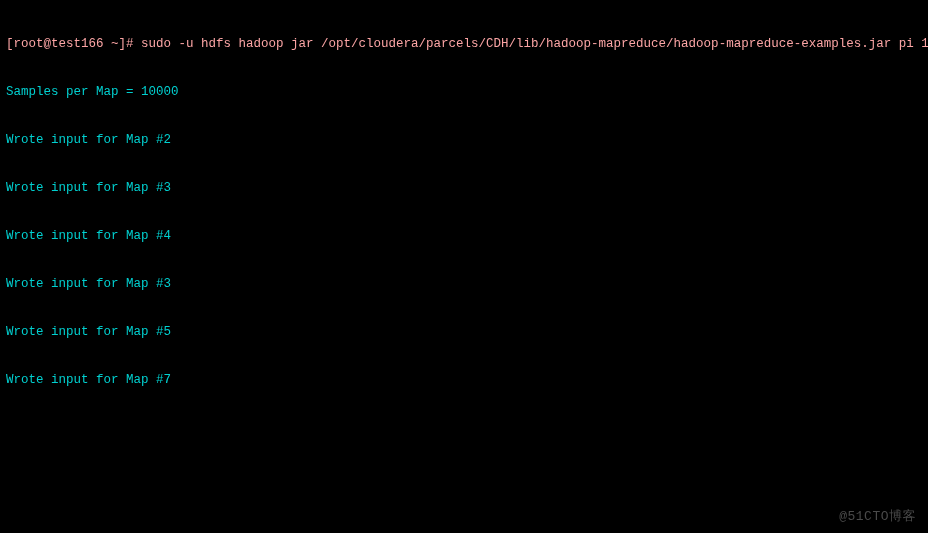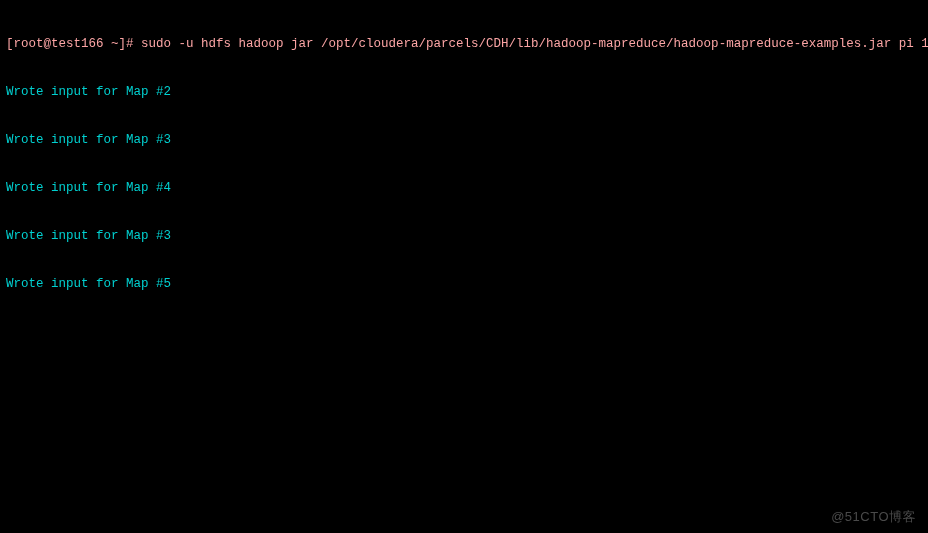--- a/index.html
+++ b/index.html
@@ -1,31 +1,33 @@
 <!DOCTYPE html>
 <html><head>
 <meta charset="utf-8">
 <style>
   html,body{margin:0;padding:0;background:#000;color:#00d000;font-family:Consolas,"Liberation Mono",Menlo,monospace;font-size:12.5px;line-height:16px;width:928px;height:533px;overflow:hidden}
   .term{padding:4px 6px;white-space:pre}
   .line{min-height:16px}
   .white{color:#fca5a5}
   .cyan{color:#00d0d0}
-  .watermark{position:fixed;right:12px;bottom:8px;color:#4a4a4a;font-size:13px;font-family:Liberation Sans, sans-serif;letter-spacing:0.5px}
+  .watermark{position:fixed;right:12px;bottom:8px;color:#4a4a4a;font-size:13px;font-family:Liberation Mono, monospace;letter-spacing:0.5px}
 </style>
 </head>
 <body>
 
 <div class="term">
   <div class="line"><span class="white">[root@test166 ~]# </span><span class="white">sudo -u hdfs hadoop jar /opt/cloudera/parcels/CDH/lib/hadoop-mapreduce/hadoop-mapreduce-examples.jar pi 10 10000</span></div>
+  <div class="line cyan">Samples per Map = 10000</div>
   <div class="line cyan">Wrote input for Map #2</div>
   <div class="line cyan">Wrote input for Map #3</div>
   <div class="line cyan">Wrote input for Map #4</div>
   <div class="line cyan">Wrote input for Map #3</div>
   <div class="line cyan">Wrote input for Map #5</div>
+  <div class="line cyan">Wrote input for Map #7</div>
   
   
   
   
   
   
   
   
   
   

